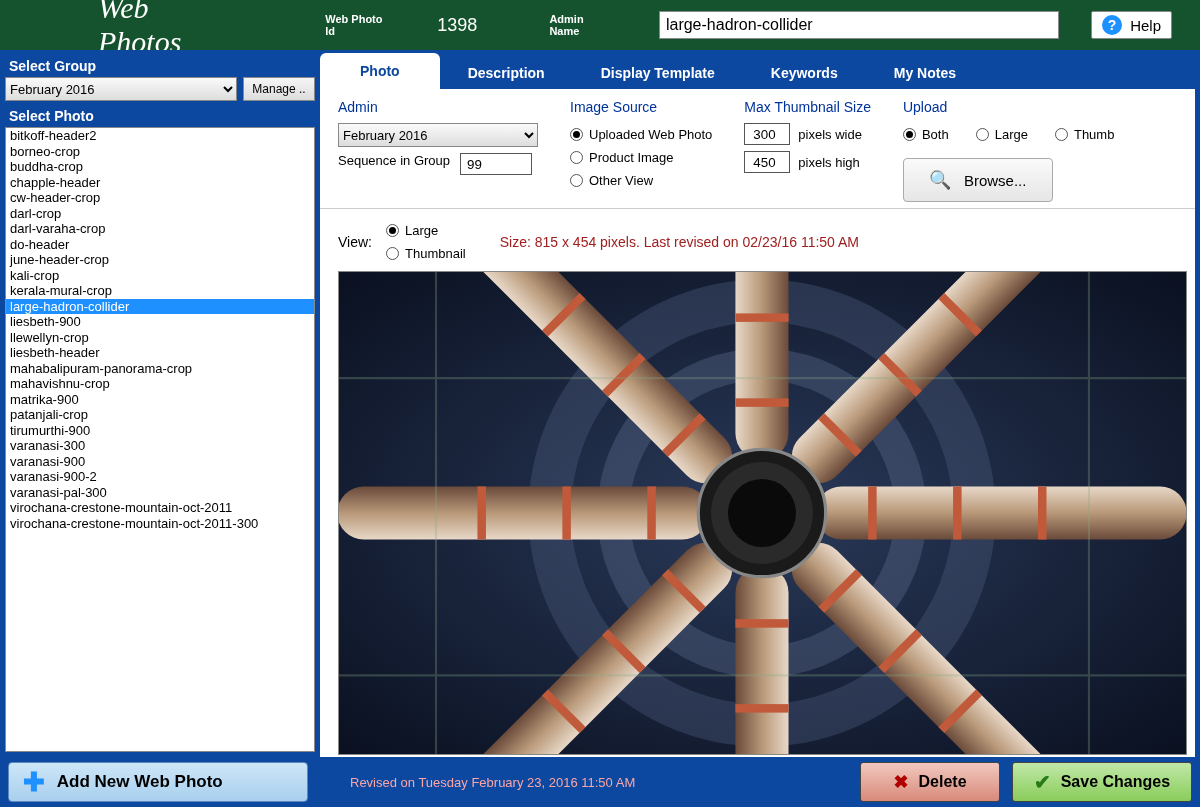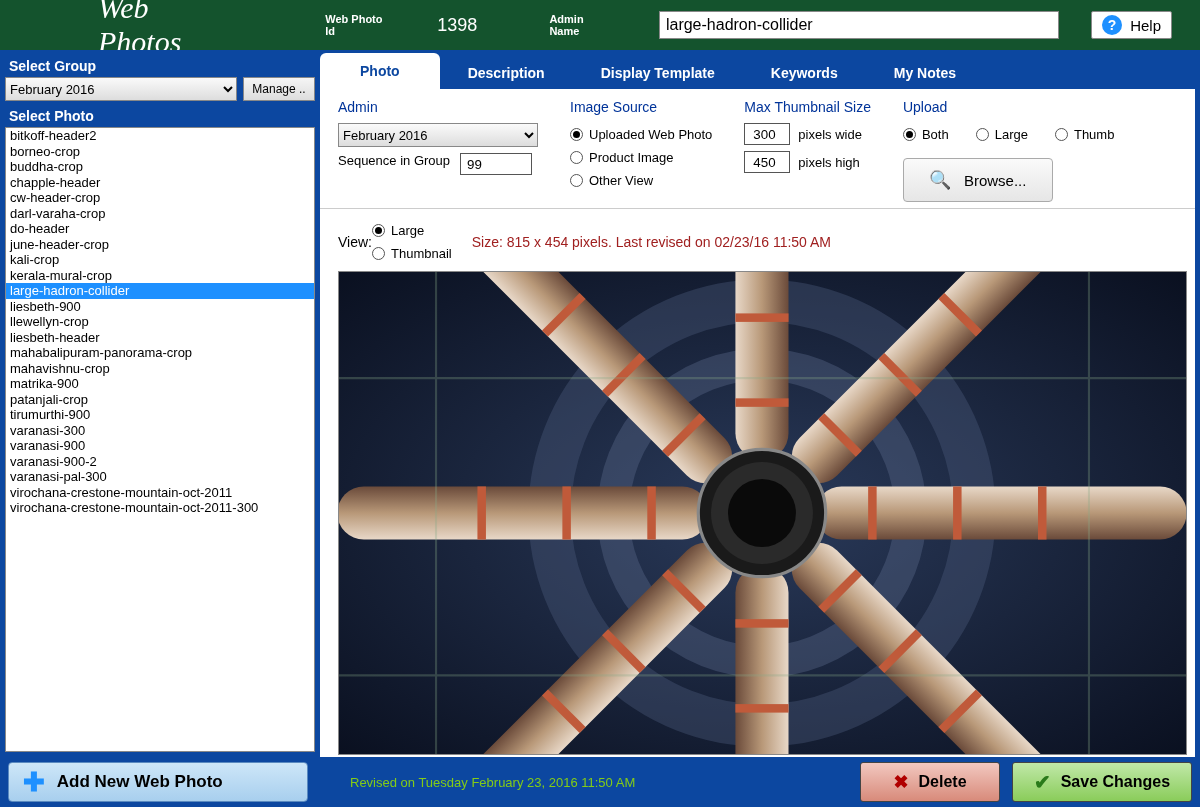--- a/index.html
+++ b/index.html
@@ -134,21 +134,21 @@
   margin-top: 6px;
   width: 150px; height: 44px;
   background: linear-gradient(#fafafa,#e6e6e6);
   border: 1px solid #aaa;
   border-radius: 4px;
   font-size: 15px;
   display: flex; align-items: center; justify-content: center; gap: 12px;
   cursor: pointer;
 }
 .view-bar {
-  display: flex; align-items: center; 
+  display: flex; align-items: center; gap: 14px;
   padding: 10px 18px 6px 18px; font-size: 14px;
 }
 .view-status { color: #a02020; margin-left: 20px; }
 .image-area {
   flex: 1;
   margin: 0 8px 2px 18px;
   background: repeating-conic-gradient(#7a6a5a 0 25%, #9a8a7a 25% 50%) 0 0/40px 40px;
   position: relative;
   border: 1px solid #888;
   overflow: hidden;
@@ -165,21 +165,21 @@
 .add-btn {
   width: 300px; height: 40px;
   background: linear-gradient(#cde6f8,#a8cfee);
   border: 1px solid #5a8ac0;
   border-radius: 4px;
   font-size: 17px; font-weight: bold;
   display: flex; align-items: center; justify-content: flex-start; gap: 12px;
   padding: 0 14px; cursor: pointer;
 }
 .plus-icon { color: #1e90ff; font-size: 26px; font-weight: bold; }
-.revised-text { color: #84cc16; font-size: 13px; margin-left: 30px; flex: 1; }
+.revised-text { color: #fca5a5; font-size: 13px; margin-left: 30px; flex: 1; }
 .action-btn {
   height: 40px; width: 180px;
   border: 1px solid #444; border-radius: 3px;
   font-size: 16px; font-weight: bold;
   display: flex; align-items: center; justify-content: center; gap: 10px;
   cursor: pointer;
 }
 .delete-btn { background: linear-gradient(#f2c8c0,#d88a7a); width: 140px;}
 .save-btn { background: linear-gradient(#c0e8a8,#8acc5a); }
 .x-icon { color: #b00000; font-size: 18px; font-weight: bold; }
@@ -210,20 +210,21 @@
       </select>
       <button class="manage-btn">Manage ..</button>
     </div>
     <div class="side-label">Select Photo</div>
     <div class="photo-list" id="photo-list">
         <div class="photo-item">bitkoff-header2</div>
         <div class="photo-item">borneo-crop</div>
         <div class="photo-item">buddha-crop</div>
         <div class="photo-item">chapple-header</div>
         <div class="photo-item">cw-header-crop</div>
+        <div class="photo-item">darl-crop</div>
         <div class="photo-item">darl-varaha-crop</div>
         <div class="photo-item">do-header</div>
         <div class="photo-item">june-header-crop</div>
         <div class="photo-item">kali-crop</div>
         <div class="photo-item">kerala-mural-crop</div>
         <div class="photo-item selected">large-hadron-collider</div>
         <div class="photo-item">liesbeth-900</div>
         <div class="photo-item">llewellyn-crop</div>
         <div class="photo-item">liesbeth-header</div>
         <div class="photo-item">mahabalipuram-panorama-crop</div>

